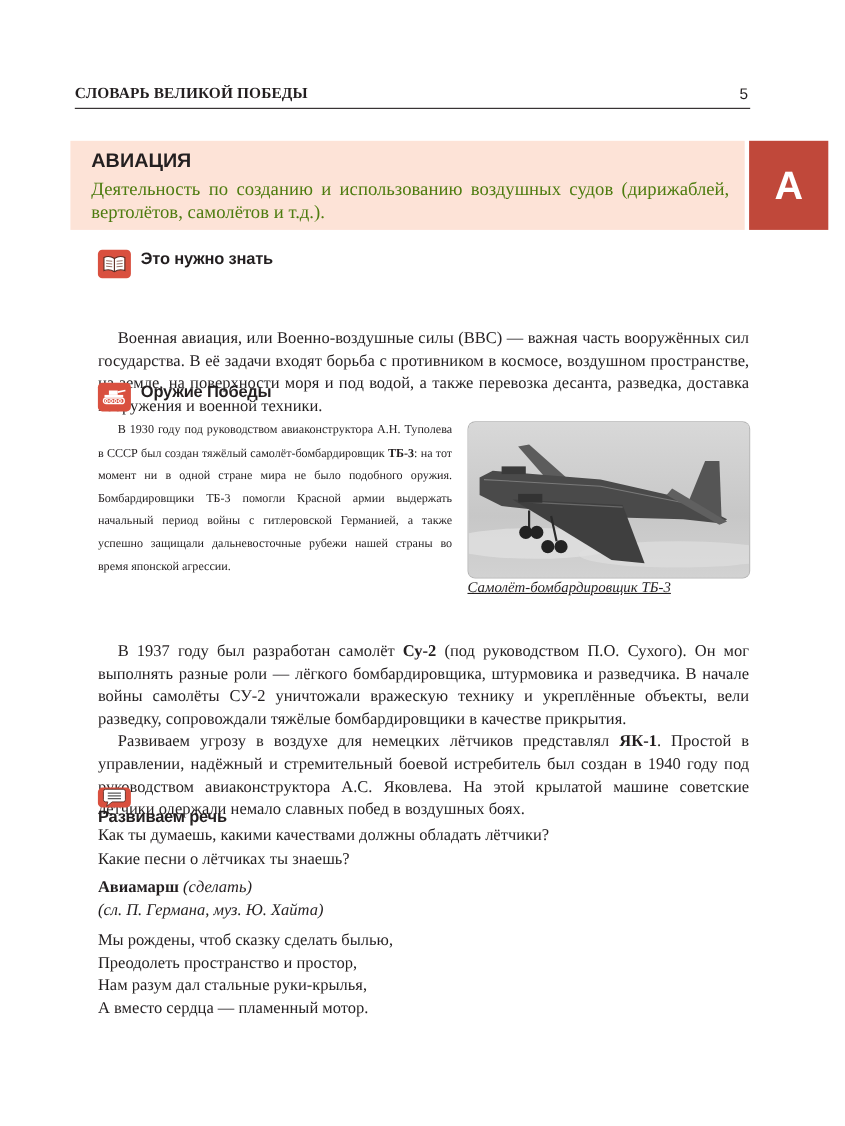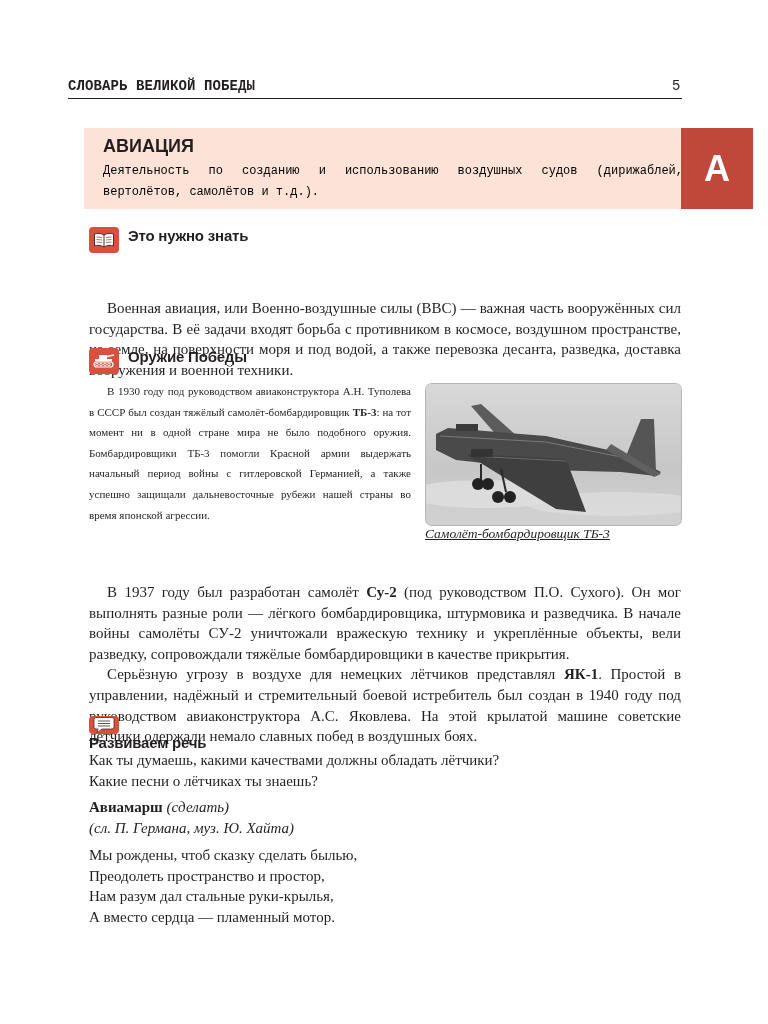--- a/index.html
+++ b/index.html
@@ -7,41 +7,41 @@
       width: 768px; height: 1024px; position: relative; overflow: hidden;
       font-family: "Liberation Serif", "DejaVu Serif", serif;
       color: #231f20;
     }
     .running-head {
       position: absolute; left: 68px; top: 76px; width: 614px; height: 22px;
       border-bottom: 1.5px solid #231f20;
     }
     .running-head .title {
       position: absolute; left: 0; top: 2px;
-      font-family: Liberation Mono, monospace;
+      font-family: Liberation Serif, serif;
       font-weight: bold; font-size: 14px; letter-spacing: 0.1px;
     }
     .running-head .page-num {
       position: absolute; right: 2px; top: 1px;
       font-family: "Liberation Sans", "DejaVu Sans", sans-serif;
       font-size: 14px;
     }
     .term-box {
-      position: absolute; left: 84px; top: 128px; width: 613px; height: 81px;
+      position: absolute; left: 64px; top: 128px; width: 613px; height: 81px;
       background: #fde3d7;
     }
     .term-box .term {
       position: absolute; left: 19px; top: 8px;
       font-family: "Liberation Sans", "DejaVu Sans", sans-serif;
       font-weight: bold; font-size: 18px; color: #231f20;
     }
     .term-box .definition {
       position: absolute; left: 19px; top: 33px; width: 580px;
-      font-family: Liberation Mono, monospace;
-      font-size: 12px; line-height: 21px; text-align: justify; color: #000000;
+      font-family: Liberation Serif, serif;
+      font-size: 17px; line-height: 21px; text-align: justify; color: #4d7c0f;
     }
     .letter-tab {
       position: absolute; left: 681px; top: 128px; width: 72px; height: 81px;
       background: #c0483a; color: #ffffff;
       font-family: "Liberation Sans", "DejaVu Sans", sans-serif;
       font-weight: bold; font-size: 36px; text-align: center; line-height: 81px;
     }
     .section-head {
       position: absolute; left: 89px; height: 26px;
       display: flex; align-items: flex-start;
@@ -173,21 +173,21 @@
     <circle cx="84" cy="113" r="6" fill="#222222"></circle>
   </svg>
 </div>
 <div class="caption">Самолёт-бомбардировщик ТБ-3</div>
 
 <div class="para" style="top:546px;">
   <p class="ind">
     <span>В 1937 году был разработан самолёт </span><span class="b">Су-2</span><span> (под руководством П.О. Сухого). Он мог выполнять разные роли — лёгкого бомбардировщика, штурмовика и разведчика. В начале войны самолёты СУ-2 уничтожали вражескую технику и укреплённые объекты, вели разведку, сопровождали тяжёлые бомбардировщики в качестве прикрытия.</span>
   </p>
   <p class="ind">
-    <span>Серьёзную угрозу в воздухе для немецких лётчиков представлял </span><span class="b">ЯК-1</span><span>. Простой в управлении, надёжный и стремительный боевой истребитель был создан в 1940 году под руководством авиаконструктора А.С. Яковлева. На этой крылатой машине советские лётчики одержали немало славных побед в воздушных боях.</span>
+    <span>Развиваем угрозу в воздухе для немецких лётчиков представлял </span><span class="b">ЯК-1</span><span>. Простой в управлении, надёжный и стремительный боевой истребитель был создан в 1940 году под руководством авиаконструктора А.С. Яковлева. На этой крылатой машине советские лётчики одержали немало славных побед в воздушных боях.</span>
   </p>
 </div>
 
 <div class="section-head" style="top:716px;flex-direction:column;">
   <div class="icon-box">
     <svg width="22" height="18" viewBox="0 0 22 18">
       <path d="M3 1.5 H19 A2 2 0 0 1 21 3.5 V11 A2 2 0 0 1 19 13 H9 L4 17 L5 13 H3 A2 2 0 0 1 1 11 V3.5 A2 2 0 0 1 3 1.5 Z" fill="#ffffff" stroke="#5a2a22" stroke-width="0.8"></path>
       <g stroke="#5a5a5a" stroke-width="1">
         <line x1="5" y1="5" x2="17" y2="5"></line>
           <line x1="5" y1="7.5" x2="17" y2="7.5"></line>

